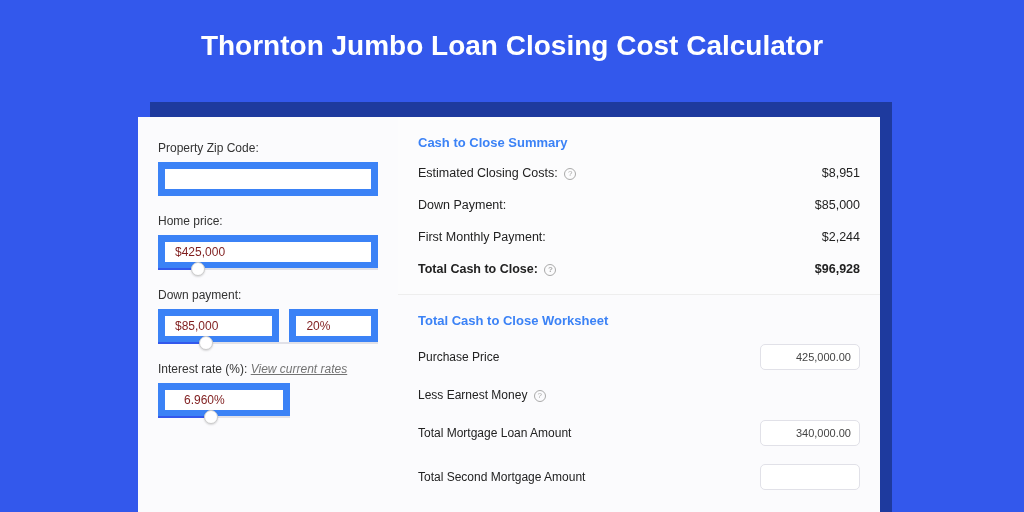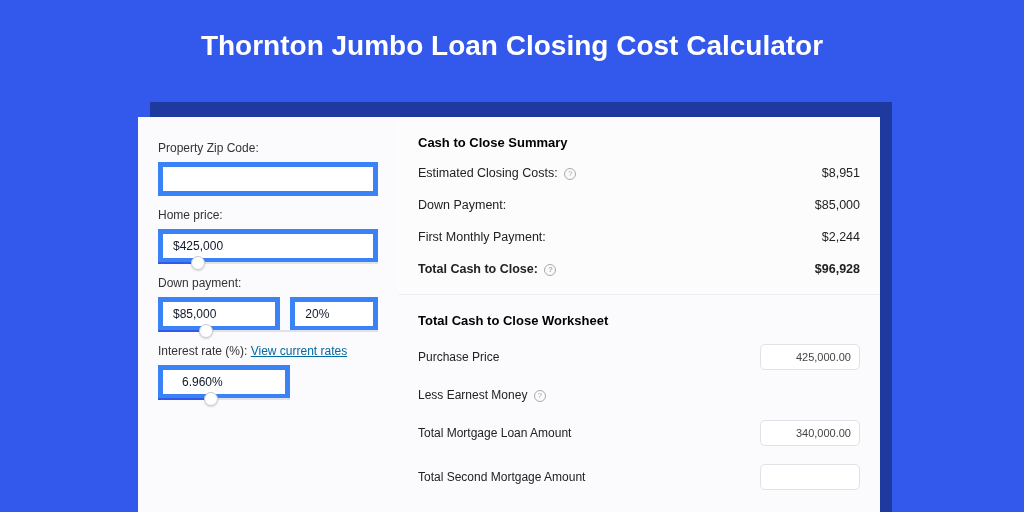--- a/index.html
+++ b/index.html
@@ -3,31 +3,31 @@
 <meta charset="utf-8">
 <style>
   * { box-sizing: border-box; margin: 0; padding: 0; }
   html, body { width: 1024px; height: 512px; overflow: hidden; font-family: -apple-system, BlinkMacSystemFont, "Segoe UI", Arial, sans-serif; }
   body { background: #3358ec; }
   .page-title { color: #fff; font-size: 28px; font-weight: 700; text-align: center; padding: 30px 0 20px; }
   .card-shadow { position: absolute; left: 150px; top: 102px; width: 742px; height: 420px; background: #1e3a9e; }
   .card { position: absolute; left: 138px; top: 117px; width: 742px; height: 420px; background: #fcfcfd; display: flex; }
   .left-panel { width: 260px; padding: 24px 20px; background: #fbfbfd; }
   .right-panel { flex: 1; padding: 18px 20px; }
-  .form-group { margin-bottom: 12px; }
+  .form-group { margin-bottom: 18px; }
   .label { font-size: 12px; color: #333; margin-bottom: 7px; display: block; }
-  .label .link { color: #0369a1; font-weight: 400; }
-  .text-input { width: 100%; height: 34px; border: 5px solid #3b82f6; background: #fff; padding: 0 10px; font-size: 12px; color: #0f172a; }
+  .label .link { color: #737373; font-weight: 400; font-style: italic; }
+  .text-input { width: 100%; height: 34px; border: 7px solid #3b82f6; background: #fff; padding: 0 10px; font-size: 12px; color: #7f1d1d; }
   .slider-track { position: relative; height: 2px; background: #e1e1e8; margin-top: -1px; }
   .slider-fill { position: absolute; left: 0; top: 0; height: 2px; background: #3358ec; }
   .slider-thumb { position: absolute; top: -6px; width: 14px; height: 14px; background: #fff; border: 1px solid #ccc; border-radius: 50%; box-shadow: 0 1px 2px rgba(0,0,0,0.15); margin-left: -7px; }
   .dp-row { display: flex; gap: 10px; }
   .dp-row .text-input:first-child { flex: 1.6; }
   .dp-row .text-input:last-child { flex: 1; }
-  .section-title { font-size: 13px; font-weight: 700; color: #000000; margin-bottom: 16px; }
+  .section-title { font-size: 13px; font-weight: 700; color: #3b82f6; margin-bottom: 16px; }
   .summary-row { display: flex; justify-content: space-between; align-items: flex-end; font-size: 12.5px; color: #222; margin-bottom: 18px; }
   .summary-row .val { font-weight: 400; }
   .summary-row.bold { font-weight: 700; }
   .summary-row.bold .val { font-weight: 700; }
   .help-icon { display: inline-flex; align-items: center; justify-content: center; width: 12px; height: 12px; border: 1px solid #aaa; border-radius: 50%; font-size: 8px; color: #aaa; margin-left: 3px; vertical-align: middle; line-height: 1; }
   .worksheet { background: #fbfbfd; margin: 10px -20px 0; padding: 18px 20px; border-top: 1px solid #eee; }
   .ws-row { display: flex; justify-content: space-between; align-items: center; font-size: 12px; color: #222; margin-bottom: 18px; }
   .ws-input { width: 100px; height: 26px; border: 1px solid #e1e1e8; background: #fff; font-size: 11px; text-align: right; padding: 0 8px; color: #444; border-radius: 5px; }
 </style>
 </head>

